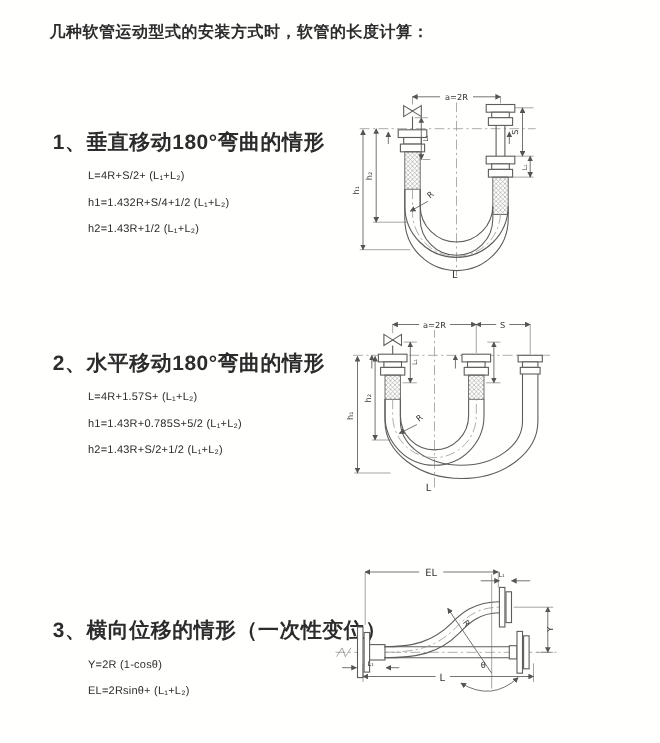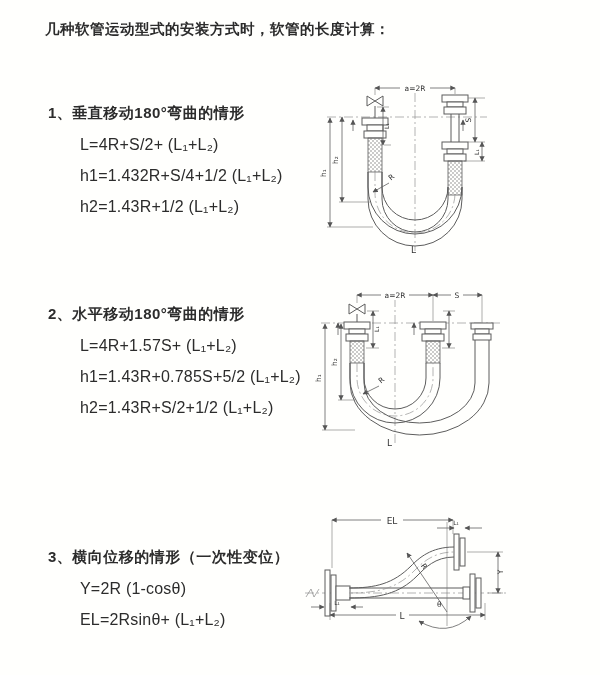--- a/index.html
+++ b/index.html
@@ -6,22 +6,22 @@
   body{
     width:600px;height:675px;position:relative;overflow:hidden;
     background:#fffffd;color:#2c2c2c;
     font-family:"Liberation Sans","DejaVu Sans",sans-serif;
   }
   .title{
     position:absolute;left:45px;top:20px;
     font-size:14.5px;font-weight:bold;letter-spacing:.5px;white-space:nowrap;
   }
   .tblock{position:absolute;left:48px;width:300px;}
-  .heading{font-size:15px;font-weight:bold;margin:0 0 13px 0;letter-spacing:.5px;white-space:nowrap;}
-  .formula{font-size:16px;margin:0 0 13px 0;padding-left:32px;letter-spacing:.2px;white-space:nowrap;}
+  .heading{font-size:19px;font-weight:bold;margin:12px 0 13px 0;letter-spacing:.5px;white-space:nowrap;}
+  .formula{font-size:10px;margin:0 0 13px 0;padding-left:32px;letter-spacing:.2px;white-space:nowrap;}
   .diag{position:absolute;}
   svg text{font-family:"DejaVu Sans",sans-serif;fill:#333;}
   .lbl{font-size:7.5px;}
   .lbm{font-size:9px;}
   .lbs{font-size:6px;}
   .ln{stroke:#5d5d5d;stroke-width:1;fill:none;}
   .fl{fill:#fffffd;stroke:#5d5d5d;stroke-width:1;}
   .dm{stroke:#606060;stroke-width:.8;fill:none;}
   .th{stroke:#757575;stroke-width:.6;fill:none;}
   .cl{stroke:#949494;stroke-width:.7;fill:none;stroke-dasharray:9 3 2 3;}

